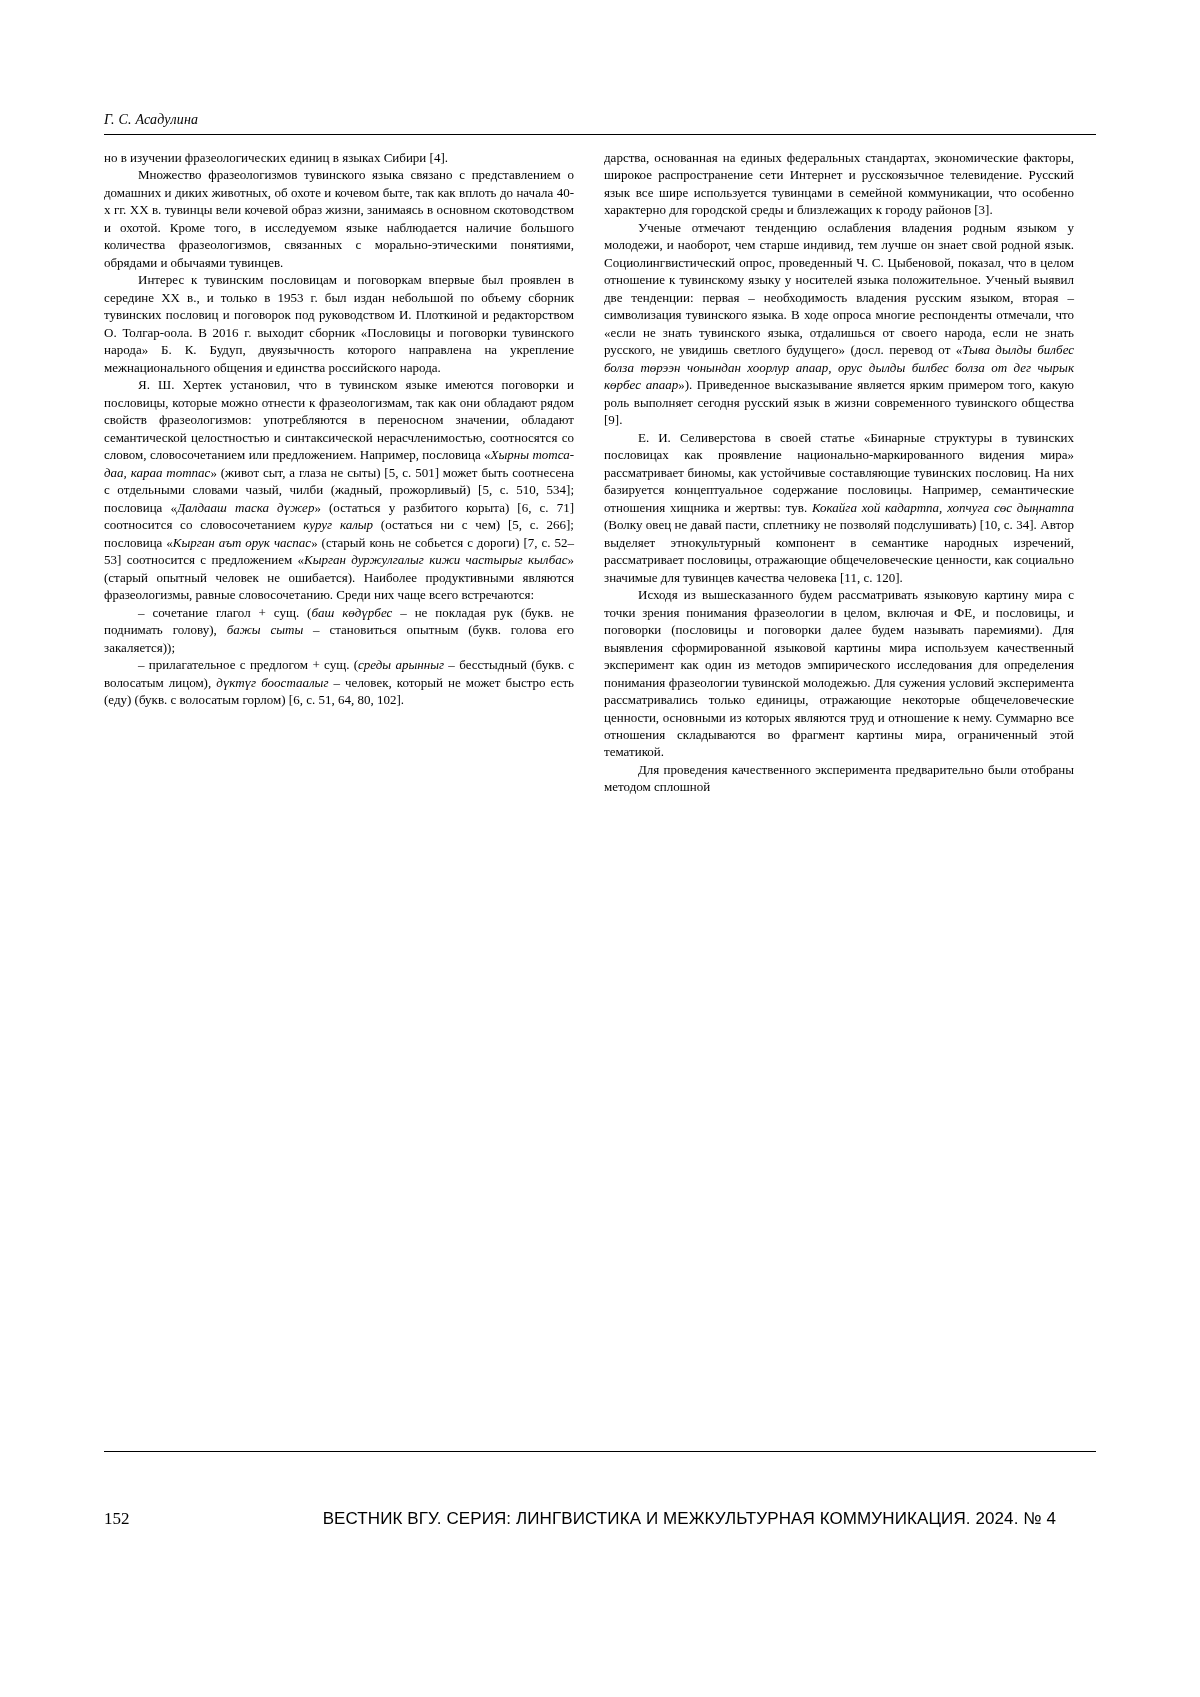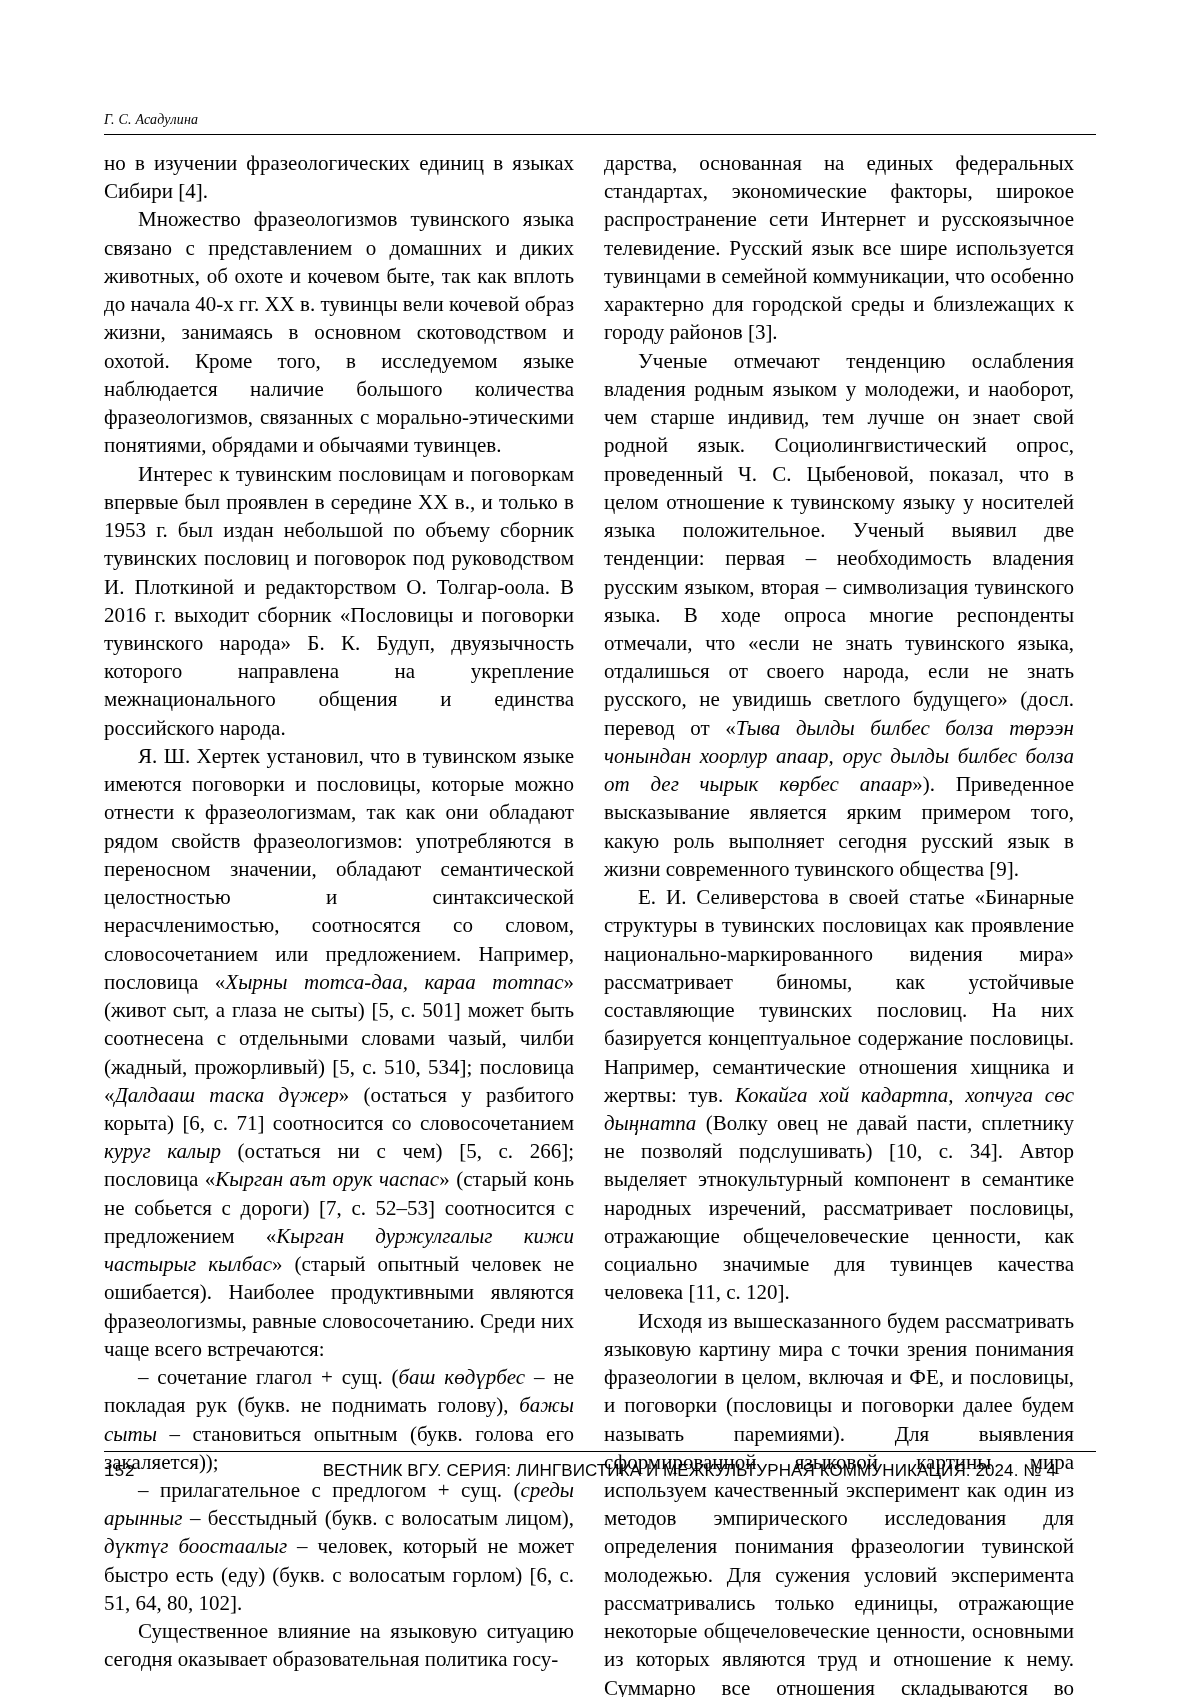--- a/index.html
+++ b/index.html
@@ -44,21 +44,21 @@
     margin: 4px 0 14px 0;
   }
   
   .columns {
     display: flex;
     gap: 30px;
     height: 1290px;
   }
   .col {
     width: 470px;
-    font-size: 21px;
+    font-size: 13px;
     line-height: 1.345;
     text-align: justify;
     text-justify: inter-word;
     hyphens: manual;
   }
   .col p {
     margin: 0;
     text-indent: 34px;
   }
   .col p.noindent {
@@ -75,22 +75,23 @@
   }
   .footer {
     display: flex;
     align-items: baseline;
     margin-top: 9px;
     font-family: "Liberation Sans", sans-serif;
     font-size: 17px;
   }
   .footer .pageno {
     width: 70px;
-    font-family: Liberation Mono, monospace;
+    font-family: Liberation Serif, serif;
     font-size: 17px;
+    margin-top: 48px;
   }
   .footer .journal {
     flex: 1;
     text-align: right;
     letter-spacing: 0.1px;
     padding-right: 40px;
   }
 </style>
 </head>
 <body>
@@ -104,21 +105,20 @@
 
   <div class="columns">
 
     <div class="col">
       <p class="noindent">но в изучении фразеологических единиц в языках Сибири [4].</p>
       <p>Множество фразеологизмов тувинского языка связано с представлением о домашних и диких животных, об охоте и кочевом быте, так как вплоть до начала 40-х гг. XX в. тувинцы вели кочевой образ жизни, занимаясь в основном скотоводством и охотой. Кроме того, в исследуемом языке наблюдается наличие большого количества фразеологизмов, связанных с морально-этическими понятиями, обрядами и обычаями тувинцев.</p>
       <p>Интерес к тувинским пословицам и поговоркам впервые был проявлен в середине XX в., и только в 1953 г. был издан небольшой по объему сборник тувинских пословиц и поговорок под руководством И. Плоткиной и редакторством О. Толгар-оола. В 2016 г. выходит сборник «Пословицы и поговорки тувинского народа» Б. К. Будуп, двуязычность которого направлена на укрепление межнационального общения и единства российского народа.</p>
       <p><span>Я. Ш. Хертек установил, что в тувинском языке имеются поговорки и пословицы, которые можно отнести к фразеологизмам, так как они обладают рядом свойств фразеологизмов: употребляются в переносном значении, обладают семантической целостностью и синтаксической нерасчленимостью, соотносятся со словом, словосочетанием или предложением. Например, пословица «</span><i>Хырны тотса-даа, карaa тотпас</i><span>» (живот сыт, а глаза не сыты) [5, с. 501] может быть соотнесена с отдельными словами чазый, чилби (жадный, прожорливый) [5, с. 510, 534]; пословица «</span><i>Далдааш таска дүжер</i><span>» (остаться у разбитого корыта) [6, с. 71] соотносится со словосочетанием </span><i>куруг калыр</i><span> (остаться ни с чем) [5, с. 266]; пословица «</span><i>Кырган аът орук часпас</i><span>» (старый конь не собьется с дороги) [7, с. 52–53] соотносится с предложением «</span><i>Кырган дуржулгалыг кижи частырыг кылбас</i><span>» (старый опытный человек не ошибается). Наиболее продуктивными являются фразеологизмы, равные словосочетанию. Среди них чаще всего встречаются:</span></p>
       <p class="dash"><span>– сочетание глагол + сущ. (</span><i>баш көдүрбес</i><span> – не покладая рук (букв. не поднимать голову), </span><i>бажы сыты</i><span> – становиться опытным (букв. голова его закаляется));</span></p>
       <p class="dash"><span>– прилагательное с предлогом + сущ. (</span><i>среды арынныг</i><span> – бесстыдный (букв. с волосатым лицом), </span><i>дүктүг боостаалыг</i><span> –  человек, который не может быстро есть (еду) (букв. с волосатым горлом) [6, с. 51, 64, 80, 102].</span></p>
-      <p>Существенное влияние на языковую ситуацию сегодня оказывает образовательная политика госу-</p>
     </div>
 
     <div class="col">
       <p class="noindent">дарства, основанная на единых федеральных стандартах, экономические факторы, широкое распространение сети Интернет и русскоязычное телевидение. Русский язык все шире используется тувинцами в семейной коммуникации, что особенно характерно для городской среды и близлежащих к городу районов [3].</p>
       <p><span>Ученые отмечают тенденцию ослабления владения родным языком у молодежи, и наоборот, чем старше индивид, тем лучше он знает свой родной язык. Социолингвистический опрос, проведенный Ч. С. Цыбеновой, показал, что в целом отношение к тувинскому языку у носителей языка положительное. Ученый выявил две тенденции: первая – необходимость владения русским языком, вторая – символизация тувинского языка. В ходе опроса многие респонденты отмечали, что «если не знать тувинского языка, отдалишься от своего народа, если не знать русского, не увидишь светлого будущего» (досл. перевод от «</span><i>Тыва дылды билбес болза төрээн чонындан хоорлур апаар, орус дылды билбес болза от дег чырык көрбес апаар</i><span>»). Приведенное высказывание является ярким примером того, какую роль выполняет сегодня русский язык в жизни современного тувинского общества [9].</span></p>
       <p><span>Е. И. Селиверстова в своей статье «Бинарные структуры в тувинских пословицах как проявление национально-маркированного видения мира» рассматривает биномы, как   устойчивые составляющие тувинских пословиц. На них базируется концептуальное содержание пословицы. Например, семантические отношения хищника и жертвы: тув. </span><i>Кокайга хой кадартпа, хопчуга сөс дыңнатпа</i><span> (Волку овец не давай пасти, сплетнику не позволяй подслушивать) [10, с. 34]. Автор выделяет этнокультурный компонент в семантике народных изречений, рассматривает пословицы, отражающие общечеловеческие ценности, как социально значимые для тувинцев качества человека [11, с. 120].</span></p>
       <p>Исходя из вышесказанного будем рассматривать языковую картину мира с точки зрения понимания фразеологии в целом, включая и ФЕ, и пословицы, и поговорки (пословицы и поговорки далее будем называть паремиями). Для выявления сформированной языковой картины мира используем качественный эксперимент как один из методов эмпирического исследования для определения понимания фразеологии тувинской молодежью. Для сужения условий эксперимента рассматривались только единицы, отражающие некоторые общечеловеческие ценности, основными из которых являются труд и отношение к нему. Суммарно все отношения складываются во фрагмент картины мира, ограниченный этой тематикой.</p>
       <p>Для проведения качественного эксперимента предварительно были отобраны методом сплошной</p>
     </div>
 

